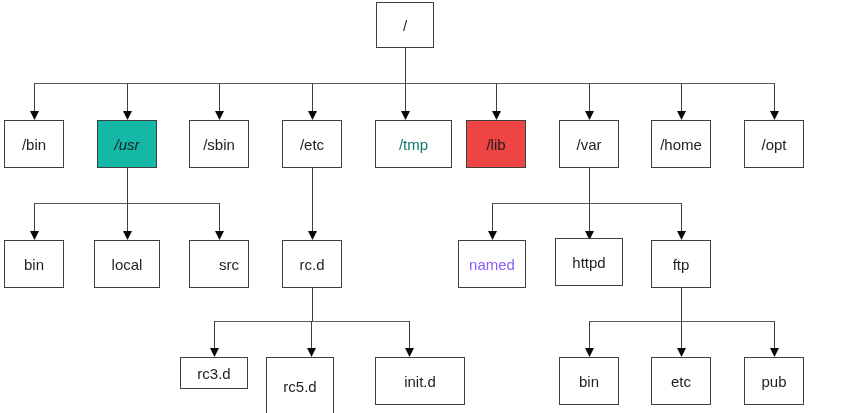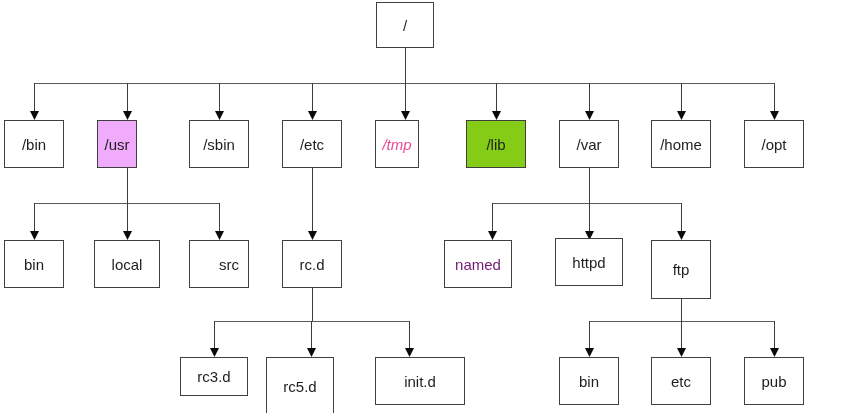--- a/index.html
+++ b/index.html
@@ -91,33 +91,33 @@
       <line x1="774.5" y1="321" x2="774.5" y2="349" stroke="#3d3d3d" stroke-width="1.3" shape-rendering="crispEdges"></line>
       <polygon points="774.5,357 770,348 779,348" fill="#0a0a0a"></polygon>
     </svg>
   <div id="node-layer">
       <div class="node" style="left: 376px; top: 2px; width: 58px; height: 46px; border-color: rgb(63, 63, 63); background: rgb(255, 255, 255); color: rgb(30, 30, 30);">
         <span>/</span>
       </div>
       <div class="node" style="left: 4px; top: 120px; width: 60px; height: 48px; border-color: rgb(63, 63, 63); background: rgb(255, 255, 255); color: rgb(30, 30, 30);">
         <span>/bin</span>
       </div>
-      <div class="node" style="left: 97px; top: 120px; width: 40px; height: 48px; border-color: rgb(63, 63, 63); background: #f0abfc; color: rgb(30, 30, 30);">
+      <div class="node" style="left: 97px; top: 120px; width: 60px; height: 48px; border-color: rgb(63, 63, 63); background: #14b8a6; color: rgb(30, 30, 30); font-style: italic;">
         <span>/usr</span>
       </div>
       <div class="node" style="left: 189px; top: 120px; width: 60px; height: 48px; border-color: rgb(63, 63, 63); background: rgb(255, 255, 255); color: rgb(30, 30, 30);">
         <span>/sbin</span>
       </div>
       <div class="node" style="left: 282px; top: 120px; width: 60px; height: 48px; border-color: rgb(63, 63, 63); background: rgb(255, 255, 255); color: rgb(30, 30, 30);">
         <span>/etc</span>
       </div>
-      <div class="node" style="left: 375px; top: 120px; width: 44px; height: 48px; border-color: rgb(63, 63, 63); background: rgb(255, 255, 255); color: #ec4899; font-style: italic;">
+      <div class="node" style="left: 375px; top: 120px; width: 77px; height: 48px; border-color: rgb(63, 63, 63); background: rgb(255, 255, 255); color: #0f766e;">
         <span>/tmp</span>
       </div>
-      <div class="node" style="left: 466px; top: 120px; width: 60px; height: 48px; border-color: rgb(63, 63, 63); background: #84cc16; color: rgb(30, 30, 30);">
+      <div class="node" style="left: 466px; top: 120px; width: 60px; height: 48px; border-color: rgb(63, 63, 63); background: #ef4444; color: rgb(30, 30, 30);">
         <span>/lib</span>
       </div>
       <div class="node" style="left: 559px; top: 120px; width: 60px; height: 48px; border-color: rgb(63, 63, 63); background: rgb(255, 255, 255); color: rgb(30, 30, 30);">
         <span>/var</span>
       </div>
       <div class="node" style="left: 651px; top: 120px; width: 60px; height: 48px; border-color: rgb(63, 63, 63); background: rgb(255, 255, 255); color: rgb(30, 30, 30);">
         <span>/home</span>
       </div>
       <div class="node" style="left: 744px; top: 120px; width: 60px; height: 48px; border-color: rgb(63, 63, 63); background: rgb(255, 255, 255); color: rgb(30, 30, 30);">
         <span>/opt</span>
@@ -127,30 +127,30 @@
       </div>
       <div class="node" style="left: 94px; top: 240px; width: 66px; height: 48px; border-color: rgb(63, 63, 63); background: rgb(255, 255, 255); color: rgb(30, 30, 30);">
         <span>local</span>
       </div>
       <div class="node" style="left: 189px; top: 240px; width: 60px; height: 48px; border-color: rgb(63, 63, 63); background: rgb(255, 255, 255); color: rgb(30, 30, 30); padding-left: 20px;">
         <span>src</span>
       </div>
       <div class="node" style="left: 282px; top: 240px; width: 60px; height: 48px; border-color: rgb(63, 63, 63); background: rgb(255, 255, 255); color: rgb(30, 30, 30); text-align: center;">
         <span>rc.d</span>
       </div>
-      <div class="node" style="left: 444px; top: 240px; width: 68px; height: 48px; border-color: rgb(63, 63, 63); background: rgb(255, 255, 255); color: #701a75;">
+      <div class="node" style="left: 458px; top: 240px; width: 68px; height: 48px; border-color: rgb(63, 63, 63); background: rgb(255, 255, 255); color: #8b5cf6;">
         <span>named</span>
       </div>
       <div class="node" style="left: 555px; top: 238px; width: 68px; height: 48px; border-color: rgb(63, 63, 63); background: rgb(255, 255, 255); color: rgb(30, 30, 30);">
         <span>httpd</span>
       </div>
-      <div class="node" style="left: 651px; top: 240px; width: 60px; height: 59px; border-color: rgb(63, 63, 63); background: rgb(255, 255, 255); color: rgb(30, 30, 30);">
+      <div class="node" style="left: 651px; top: 240px; width: 60px; height: 48px; border-color: rgb(63, 63, 63); background: rgb(255, 255, 255); color: rgb(30, 30, 30);">
         <span>ftp</span>
       </div>
-      <div class="node" style="left: 180px; top: 357px; width: 68px; height: 39px; border-color: rgb(63, 63, 63); background: rgb(255, 255, 255); color: rgb(30, 30, 30);">
+      <div class="node" style="left: 180px; top: 357px; width: 68px; height: 32px; border-color: rgb(63, 63, 63); background: rgb(255, 255, 255); color: rgb(30, 30, 30);">
         <span>rc3.d</span>
       </div>
       <div class="node" style="left: 266px; top: 357px; width: 68px; height: 59px; border-color: rgb(63, 63, 63); background: rgb(255, 255, 255); color: rgb(30, 30, 30);">
         <span>rc5.d</span>
       </div>
       <div class="node" style="left: 375px; top: 357px; width: 90px; height: 48px; border-color: rgb(63, 63, 63); background: rgb(255, 255, 255); color: rgb(30, 30, 30);">
         <span>init.d</span>
       </div>
       <div class="node" style="left: 559px; top: 357px; width: 60px; height: 48px; border-color: rgb(63, 63, 63); background: rgb(255, 255, 255); color: rgb(30, 30, 30);">
         <span>bin</span>

